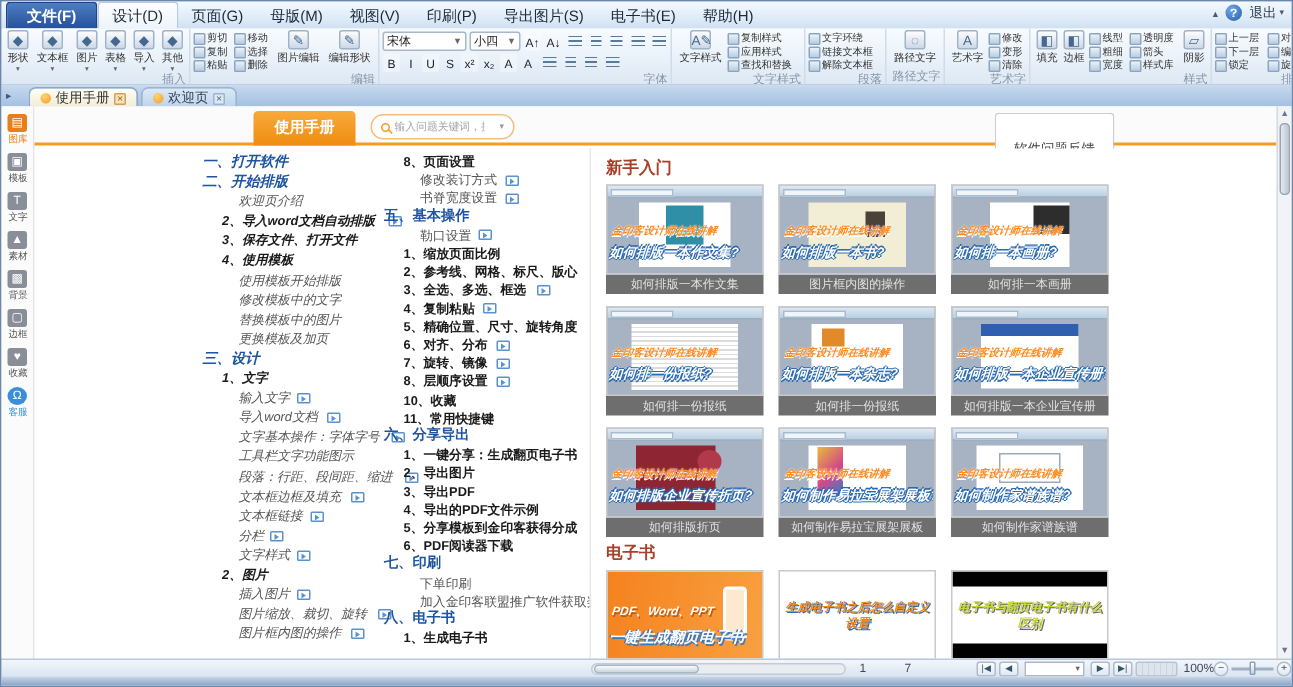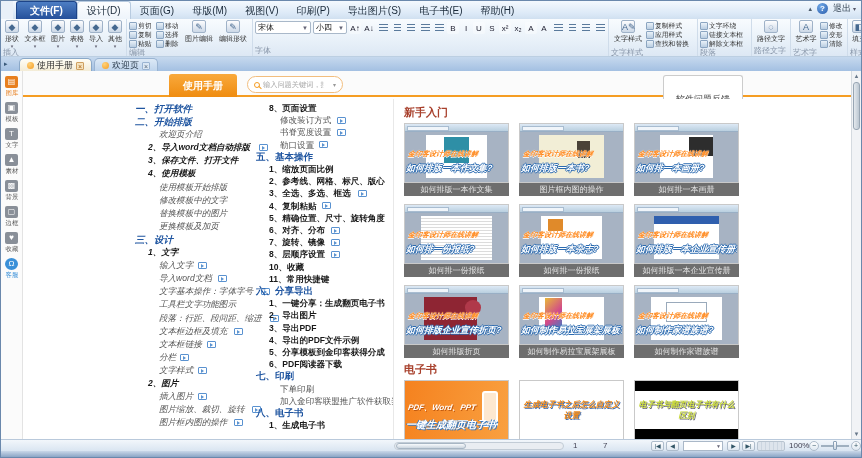--- a/index.html
+++ b/index.html
@@ -1,49 +1,49 @@
 <!DOCTYPE html>
 <html><head>
 <meta charset="utf-8">
 <style>
   html,body{margin:0;padding:0;background:#9aa8b8;}
   *{box-sizing:border-box;}
   .window{position:relative;width:862px;height:458px;background:#e9f0f8;border:1px solid #6a88ac;
     overflow:hidden;font-family:"Liberation Sans","DejaVu Sans",sans-serif;-webkit-font-smoothing:antialiased;}
 
   
-  .titlebar{position:absolute;left:12px;top:0;right:0;height:18px;
+  .titlebar{position:absolute;left:0;top:0;right:0;height:18px;
     background:linear-gradient(#f4f9fe,#dcE9f7 70%,#d0e0f0);display:flex;align-items:flex-start;padding-left:3px;}
   .rtab{font-size:10px;color:#1a2a3a;padding:2px 9px 1px;white-space:nowrap;cursor:default;}
   .rtab.file{background:linear-gradient(#4d7ec4,#25509a);color:#fff;font-weight:bold;border-radius:3px 3px 0 0;
     border:1px solid #1d4488;border-bottom:none;padding:2px 13px 1px;}
   .rtab.active{background:linear-gradient(#fdfeff,#eef4fb);border:1px solid #b8cbe0;border-bottom:none;border-radius:3px 3px 0 0;}
   .titlebar-right{position:absolute;right:5px;top:1px;display:flex;align-items:center;gap:5px;font-size:9px;color:#2a3a4a;}
   .tb-caret{font-size:7px;color:#4a5a6a;}
   .tb-help{width:11px;height:11px;border-radius:50%;background:radial-gradient(circle at 35% 30%,#6fa8e8,#2a5caa);
     color:#fff;font-size:8px;line-height:11px;text-align:center;font-weight:bold;}
   .tb-account{display:flex;align-items:center;gap:2px;}
   .tb-dd{font-size:6px;color:#556;}
 
   
   .ribbon{position:absolute;left:0;top:18px;right:0;height:38px;display:flex;overflow:hidden;
     background:linear-gradient(#f8fbfe,#e9f1f9 55%,#dde8f4);border-bottom:1px solid #bccfe2;}
   .rgroup{flex:none;display:flex;flex-direction:column;border-right:1px solid #cfdcea;padding:1px 2px 0;}
   .rbody{flex:1;display:flex;align-items:flex-start;gap:1px;}
-  .rlabel{height:10px;line-height:10px;font-size:8px;color:#8795a8;text-align:left;white-space:nowrap;}
+  .rlabel{height:10px;line-height:10px;font-size:8px;color:#8795a8;text-align:right;white-space:nowrap;}
   .bigbtn{display:flex;flex-direction:column;align-items:center;padding:0 1px;cursor:default;}
   .bicon{width:14px;height:13px;background:linear-gradient(#fdfdfe,#ccd8e7);border:1px solid #9fb2c8;border-radius:2px;
     font-size:9px;line-height:12px;text-align:center;color:#45688f;}
   .blabel{display:inline-block;font-size:8px;color:#333;white-space:nowrap;transform:scale(.88);transform-origin:center;}
   .bcaret{font-size:5px;color:#667;line-height:4px;}
   .smwrap{display:flex;flex-direction:column;flex-wrap:wrap;height:28px;column-gap:2px;padding-top:1px;}
   .smbtn{display:flex;align-items:center;height:9px;white-space:nowrap;cursor:default;}
   .smicon{width:8px;height:8px;margin-right:1px;background:linear-gradient(#eaf2f9,#b9cde1);border:1px solid #8ba5c1;border-radius:1px;flex:none;}
   .smlabel{display:inline-block;font-size:8px;color:#333;transform:scale(.85);transform-origin:left center;}
-  .fontrows{display:flex;flex-direction:row;gap:2px;padding-top:1px;}
+  .fontrows{display:flex;flex-direction:column;gap:2px;padding-top:1px;}
   .frow{display:flex;align-items:center;gap:2px;}
   .combo{height:13px;background:#fff;border:1px solid #a9b8c9;border-radius:2px;display:flex;align-items:center;
     justify-content:space-between;font-size:8px;color:#222;padding:0 2px;}
   .combo .cc{font-size:6px;color:#667;}
   .fbtn{min-width:12px;height:12px;border:1px solid transparent;border-radius:2px;font-size:8px;line-height:11px;
     text-align:center;color:#223;cursor:default;}
   .fbtn:nth-child(odd){background:rgba(255,255,255,.35);}
   .icbtn{width:12px;height:12px;border:1px solid transparent;border-radius:2px;display:flex;align-items:center;justify-content:center;}
   .iclines{width:9px;height:8px;background:repeating-linear-gradient(#5a7a9c 0 1px,transparent 1px 3px);}
   .iclines.c{width:7px;} .iclines.r{width:8px;}
@@ -683,27 +683,27 @@
 
       </div>
         <div class="te s">
         <span class="txt">修改装订方式</span>
         <span class="vbadge"></span>
       </div>
         <div class="te s">
         <span class="txt">书脊宽度设置</span>
         <span class="vbadge"></span>
       </div>
-        <div class="te s">
-        <span class="txt">勒口设置</span>
-        <span class="vbadge"></span>
-      </div>
         <div class="te h">
         <span class="txt">五、基本操作</span>
 
+      </div>
+        <div class="te s">
+        <span class="txt">勒口设置</span>
+        <span class="vbadge"></span>
       </div>
         <div class="te n">
         <span class="txt">1、缩放页面比例</span>
 
       </div>
         <div class="te n">
         <span class="txt">2、参考线、网格、标尺、版心</span>
 
       </div>
         <div class="te n">

